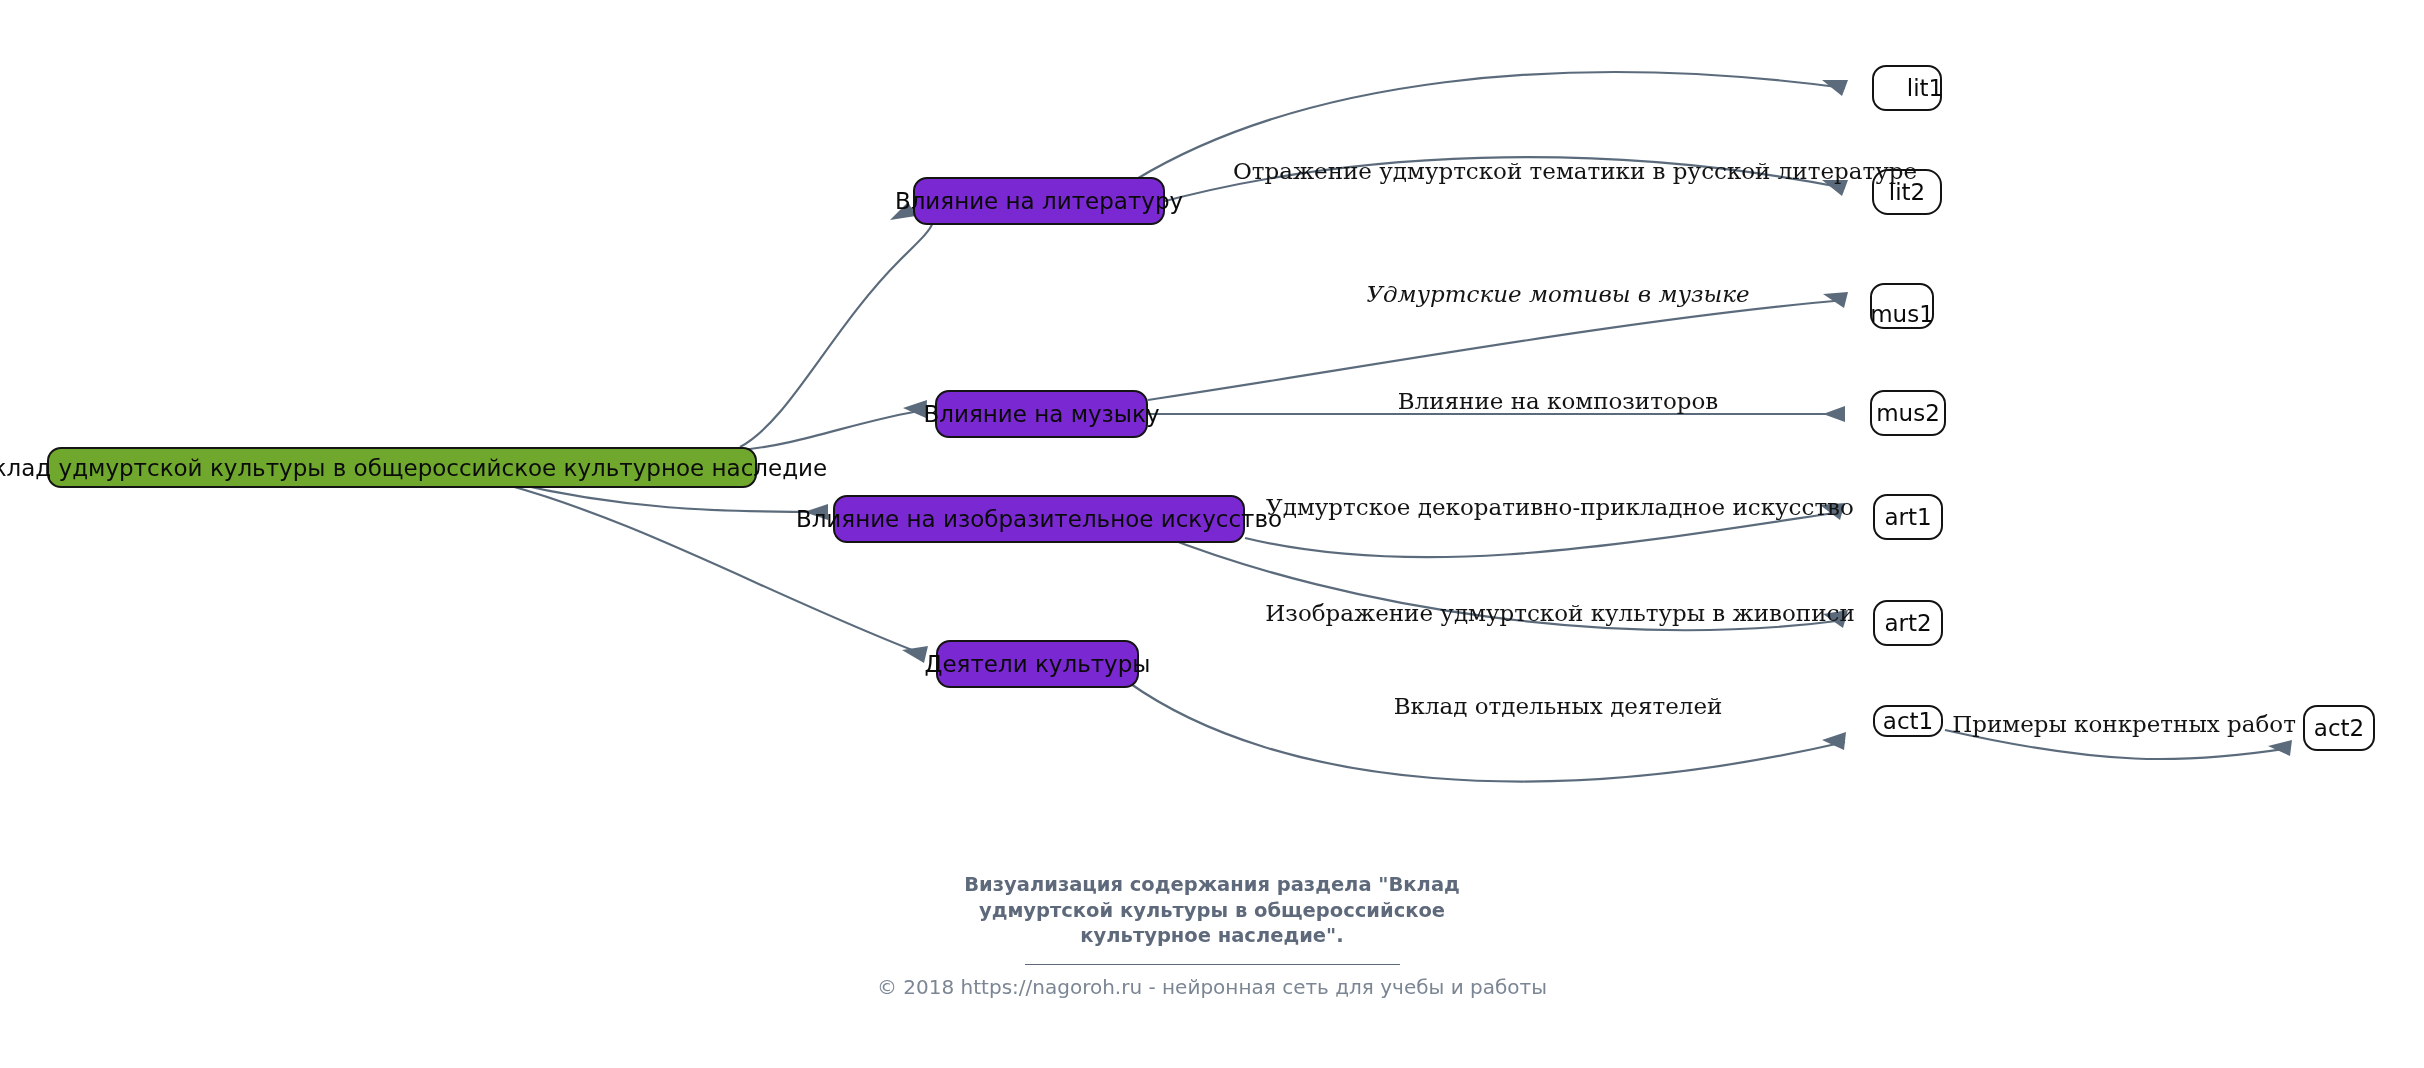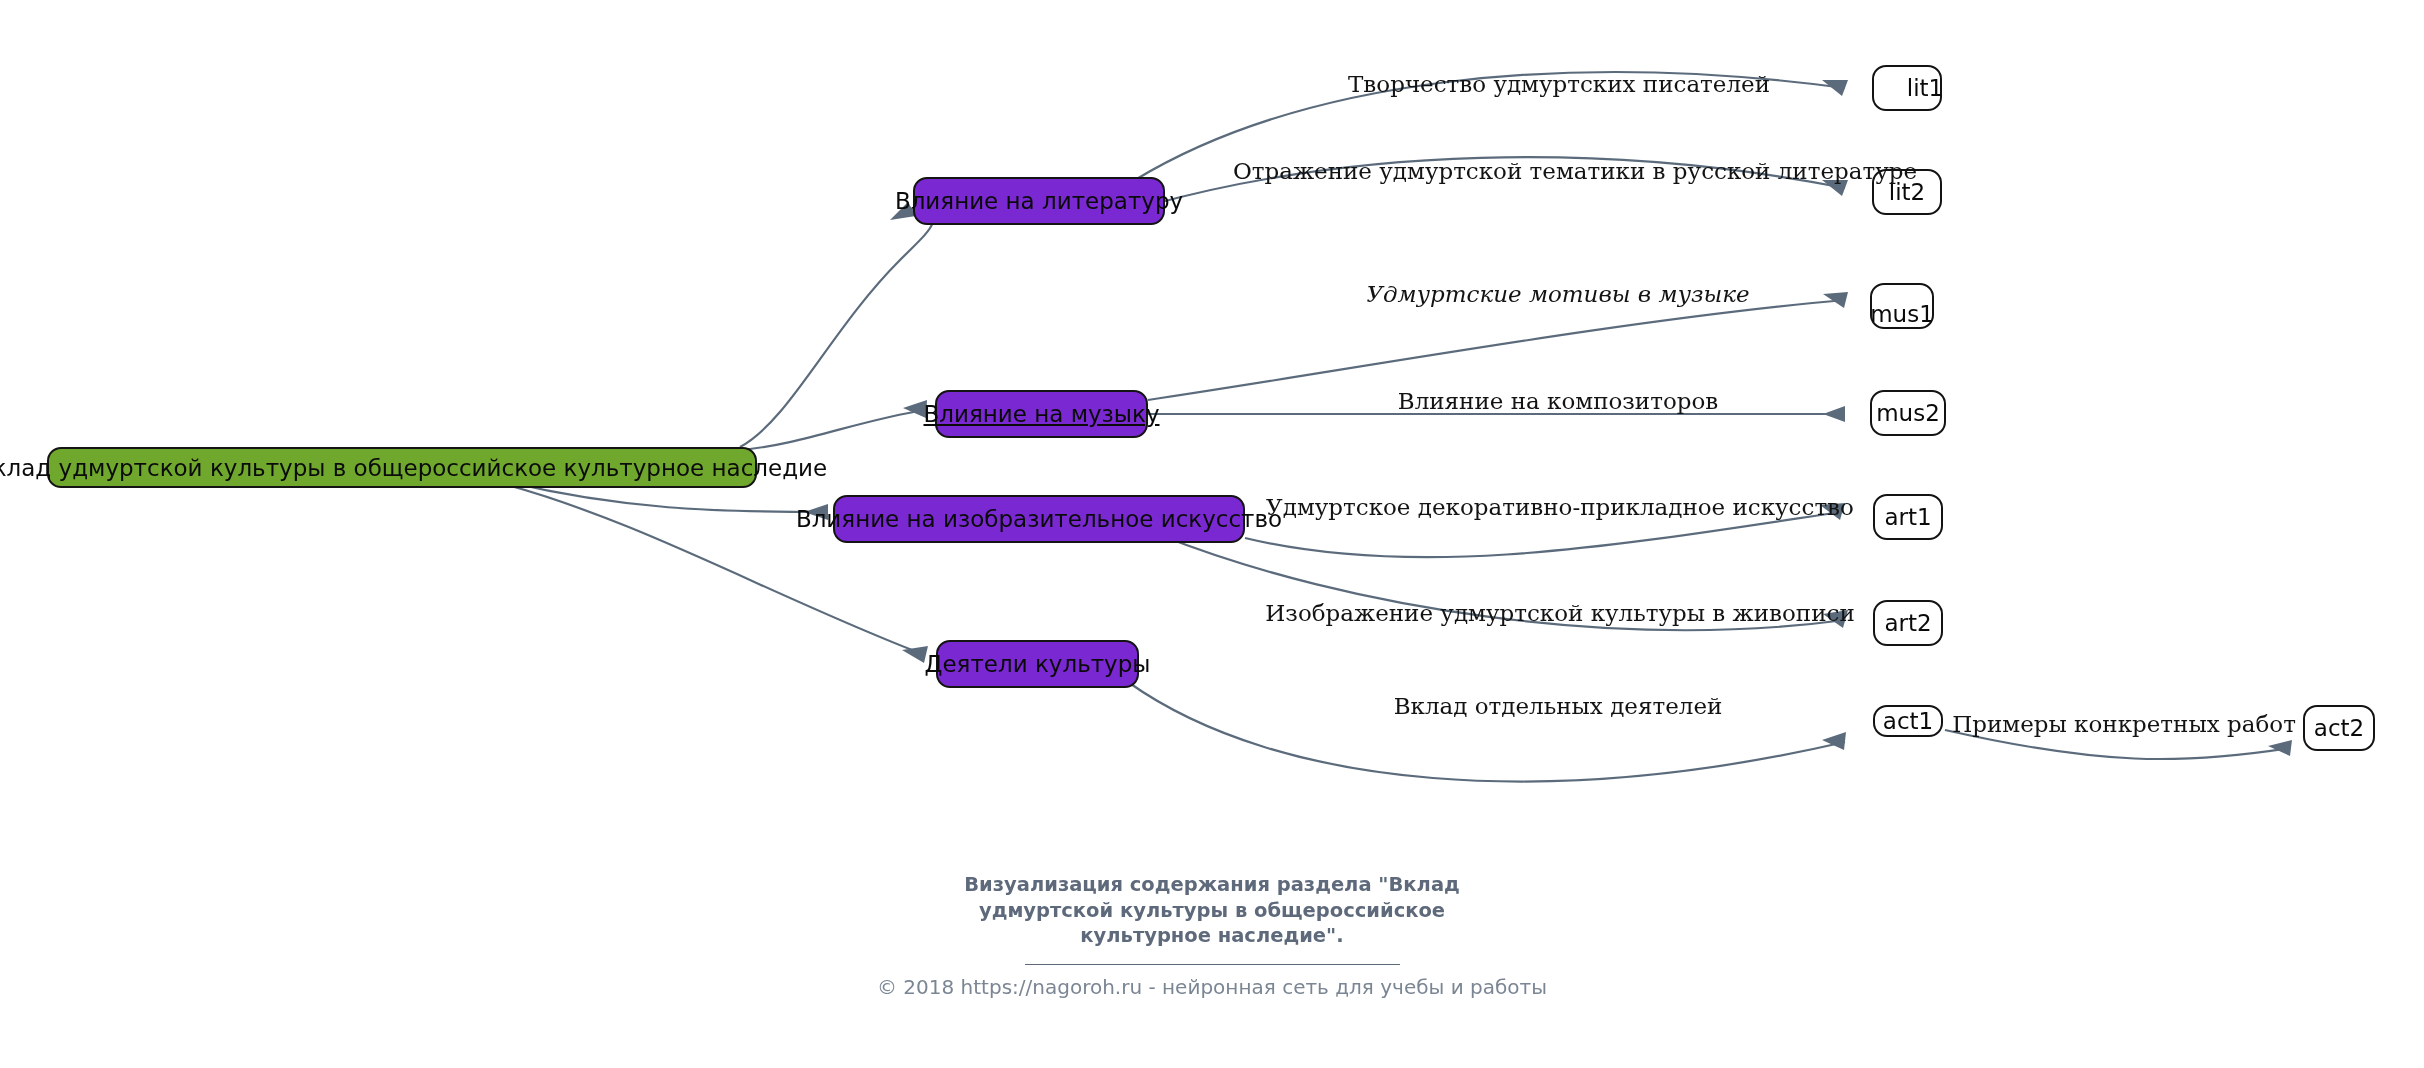--- a/index.html
+++ b/index.html
@@ -165,37 +165,37 @@
   </svg>
 
   <div class="node node-root" style="left:47px; top:447px; width:710px; height:41px;">
     <span>Вклад удмуртской культуры в общероссийское культурное наследие</span>
   </div>
 
   <div class="node node-branch" style="left:913px; top:177px; width:252px; height:48px;">
     <span>Влияние на литературу</span>
   </div>
 
-  <div class="node node-branch" style="left:935px; top:390px; width:213px; height:48px;text-decoration:underline;">
+  <div class="node node-branch" style="left:935px; top:390px; width:213px; height:48px;">
     <span>Влияние на музыку</span>
   </div>
 
   <div class="node node-branch" style="left:833px; top:495px; width:412px; height:48px;text-align:right;">
     <span>Влияние на изобразительное искусство</span>
   </div>
 
   <div class="node node-branch" style="left:936px; top:640px; width:203px; height:48px;">
     <span>Деятели культуры</span>
   </div>
 
   <div class="node node-leaf" style="left:1872px; top:65px; width:70px; height:46px;padding-left:36px;">
     <span>lit1</span>
   </div>
 
-  <div class="node node-leaf" style="left:1872px; top:169px; width:70px; height:46px;">
+  <div class="node node-leaf" style="left:1872px; top:169px; width:70px; height:46px;border-radius:16px;">
     <span>lit2</span>
   </div>
 
   <div class="node node-leaf" style="left:1870px; top:283px; width:64px; height:46px;align-items:flex-end;">
     <span>mus1</span>
   </div>
 
   <div class="node node-leaf" style="left:1870px; top:390px; width:76px; height:46px;">
     <span>mus2</span>
   </div>
@@ -209,23 +209,20 @@
   </div>
 
   <div class="node node-leaf" style="left:1873px; top:705px; width:70px; height:32px;">
     <span>act1</span>
   </div>
 
   <div class="node node-leaf" style="left:2303px; top:705px; width:72px; height:46px;">
     <span>act2</span>
   </div>
 
-  <div class="edge-label" style="left:1559px; top:71px;">
-    <span>Творчество удмуртских писателей</span>
-  </div>
 
   <div class="edge-label" style="left:1575px; top:158px;">
     <span>Отражение удмуртской тематики в русской литературе</span>
   </div>
 
   <div class="edge-label" style="left:1558px; top:281px;font-style:italic;">
     <span>Удмуртские мотивы в музыке</span>
   </div>
 
   <div class="edge-label" style="left:1558px; top:388px;">

